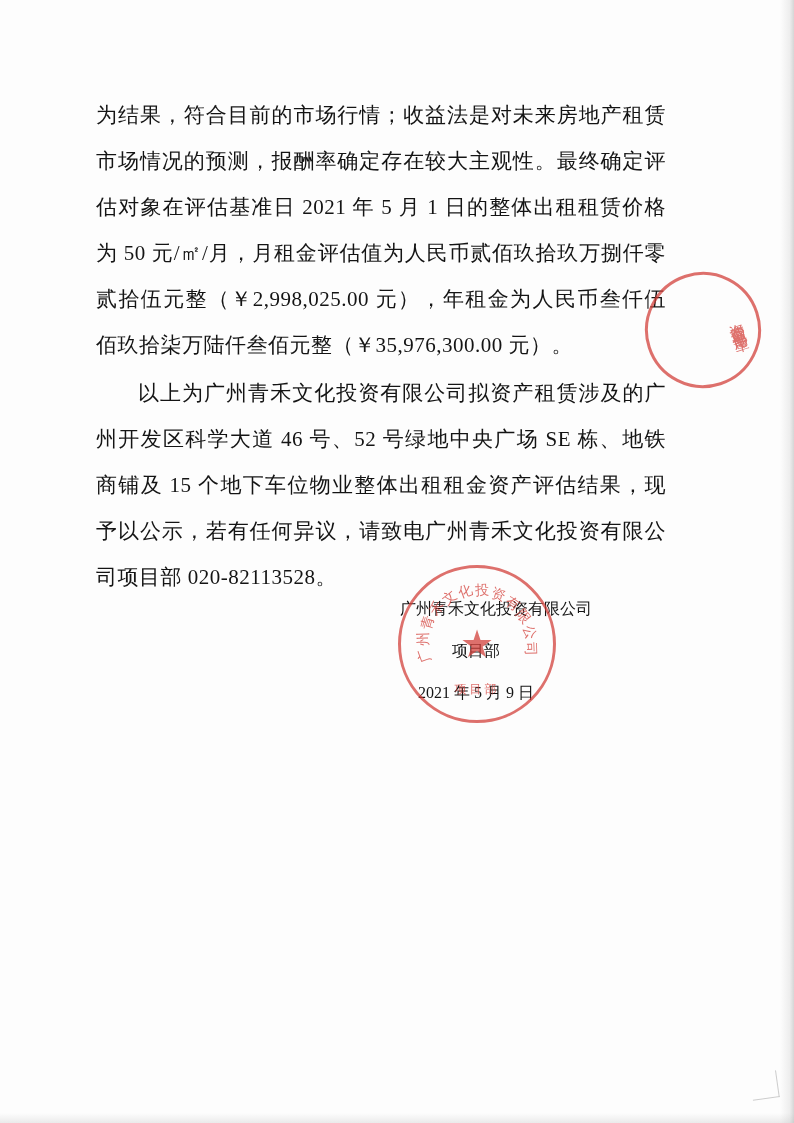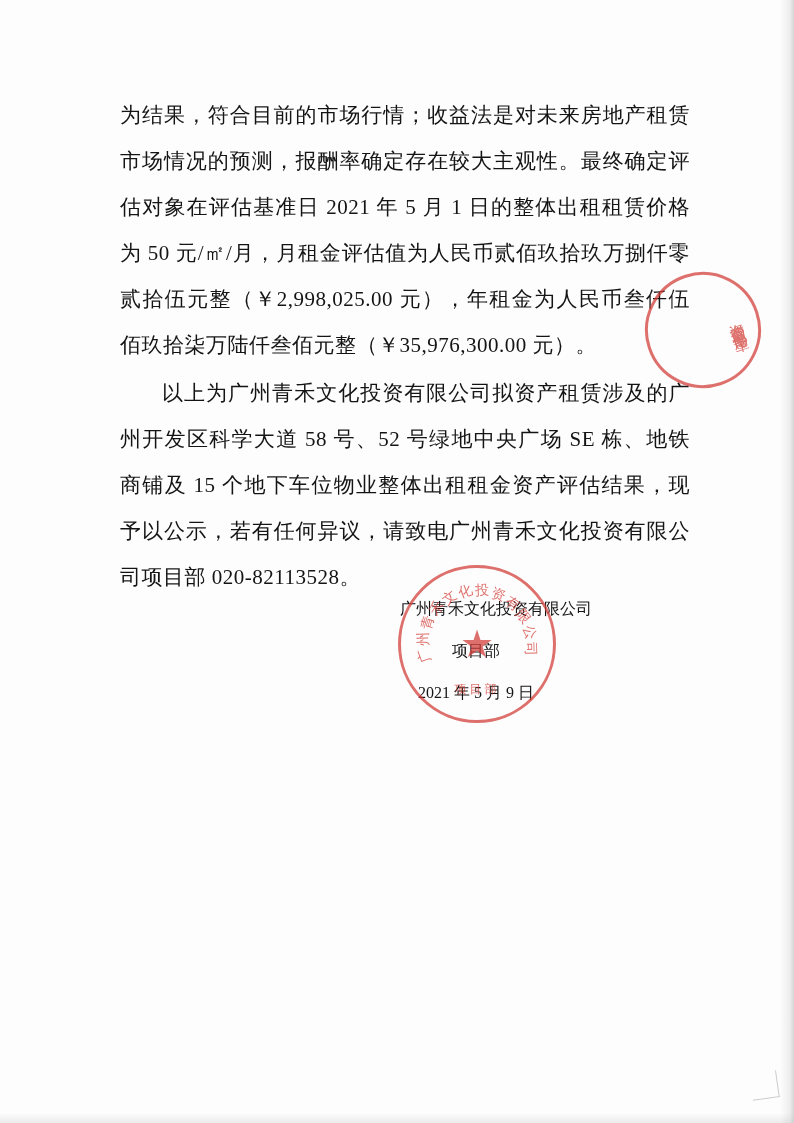--- a/index.html
+++ b/index.html
@@ -16,21 +16,21 @@
     overflow: hidden;
   }
   .page {
     position: relative;
     width: 794px;
     height: 1123px;
     background: #fdfdfd;
   }
   .content {
     position: absolute;
-    left: 120px;
+    left: 96px;
     top: 92px;
     width: 570px;
   }
   .para {
     font-size: 21px;
     line-height: 46px;
     letter-spacing: 0.5px;
     text-align: justify;
     text-justify: inter-ideograph;
     margin: 0;
@@ -166,21 +166,21 @@
     opacity: 0.7;
   }
 </style>
 </head>
 <body>
 
 <div class="page">
 
   <div class="content">
     <p class="para">为结果，符合目前的市场行情；收益法是对未来房地产租赁市场情况的预测，报酬率确定存在较大主观性。最终确定评估对象在评估基准日 2021 年 5 月 1 日的整体出租租赁价格为 50 元/㎡/月，月租金评估值为人民币贰佰玖拾玖万捌仟零贰拾伍元整（￥2,998,025.00 元），年租金为人民币叁仟伍佰玖拾柒万陆仟叁佰元整（￥35,976,300.00 元）。</p>
-    <p class="para indent">以上为广州青禾文化投资有限公司拟资产租赁涉及的广州开发区科学大道 58 号、52 号绿地中央广场 SE 栋、地铁商铺及 15 个地下车位物业整体出租租金资产评估结果，现予以公示，若有任何异议，请致电广州青禾文化投资有限公司项目部 020-82113528。</p>
+    <p class="para indent">以上为广州青禾文化投资有限公司拟资产租赁涉及的广州开发区科学大道 46 号、52 号绿地中央广场 SE 栋、地铁商铺及 15 个地下车位物业整体出租租金资产评估结果，现予以公示，若有任何异议，请致电广州青禾文化投资有限公司项目部 020-82113528。</p>
   </div>
 
   <div class="signature">
     <div class="sig-line org">广州青禾文化投资有限公司</div>
     <div class="sig-line dept">项目部</div>
     <div class="sig-line date">2021 年 5 月 9 日</div>
   </div>
 
   <div class="seal seal-corner">
     <div class="seal-text">资产管理部专用章</div>

